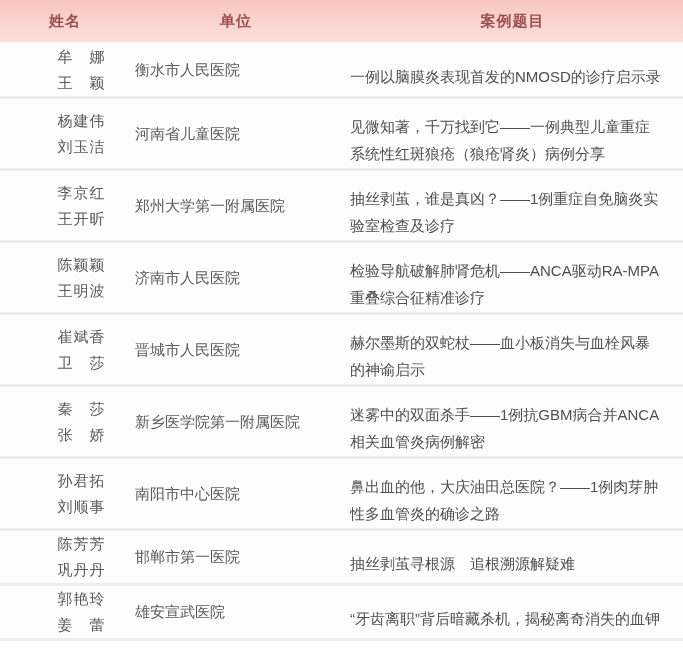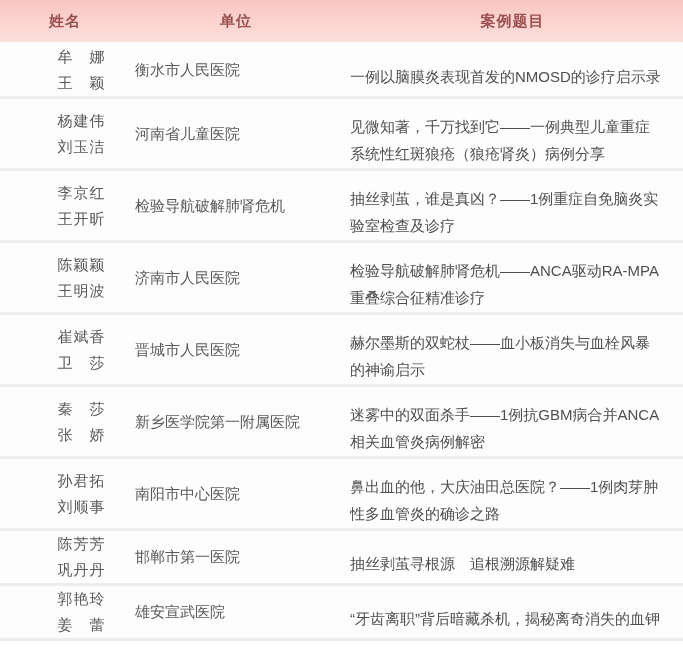--- a/index.html
+++ b/index.html
@@ -94,21 +94,21 @@
     </td>
     <td class="org-cell">河南省儿童医院</td>
     <td class="title-cell">见微知著，千万找到它——一例典型儿童重症系统性红斑狼疮（狼疮肾炎）病例分享</td>
   </tr>
 
   <tr>
     <td class="name-cell">
       <div>李京红</div>
       <div>王开昕</div>
     </td>
-    <td class="org-cell">检验导航破解肺肾危机</td>
+    <td class="org-cell">郑州大学第一附属医院</td>
     <td class="title-cell">抽丝剥茧，谁是真凶？——1例重症自免脑炎实验室检查及诊疗</td>
   </tr>
 
   <tr>
     <td class="name-cell">
       <div>陈颖颖</div>
       <div>王明波</div>
     </td>
     <td class="org-cell">济南市人民医院</td>
     <td class="title-cell">检验导航破解肺肾危机——ANCA驱动RA-MPA重叠综合征精准诊疗</td>

